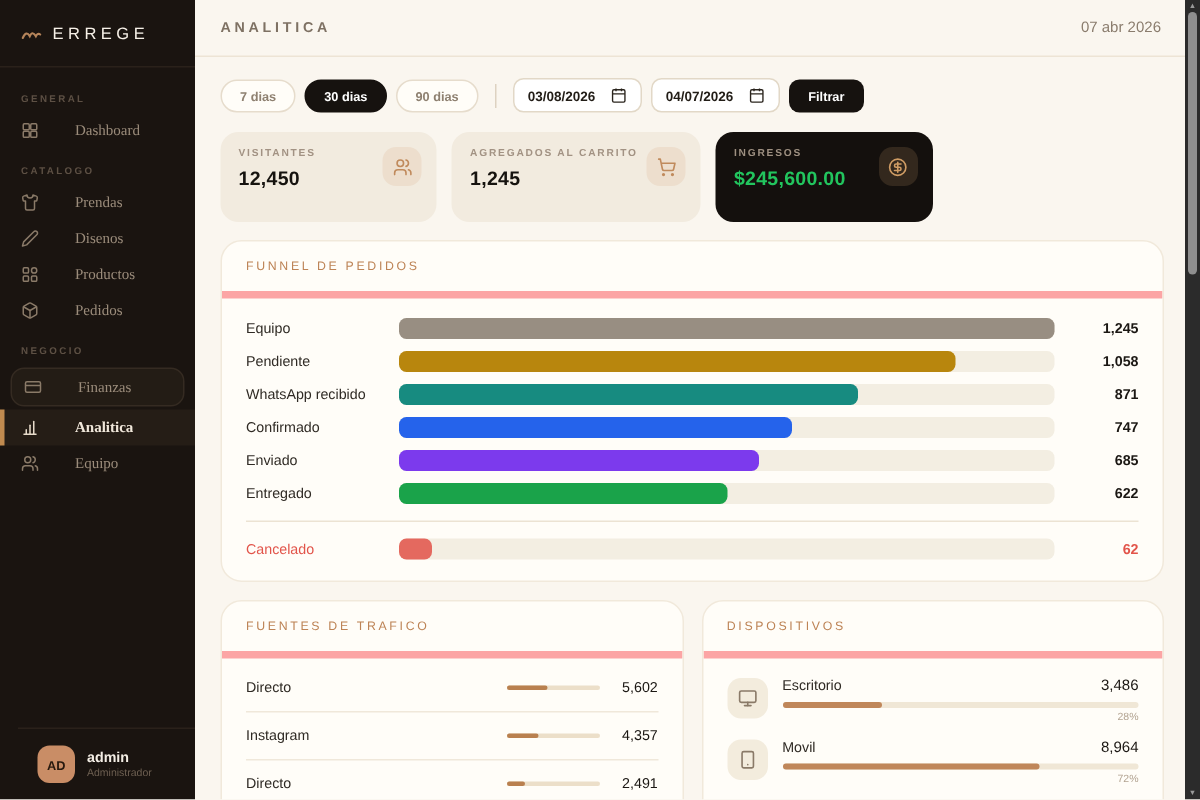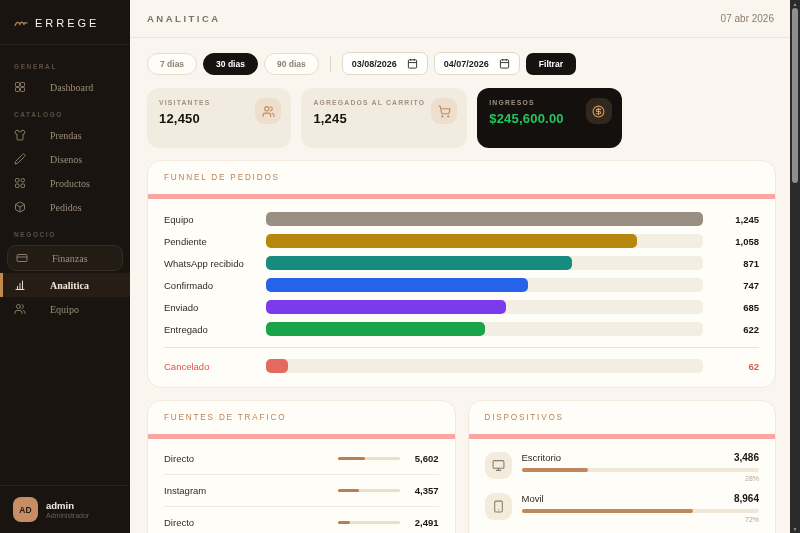--- a/index.html
+++ b/index.html
@@ -12,21 +12,21 @@
   .logo { display:flex; align-items:center; gap:7px; padding:17px 14px 15px; border-bottom:1px solid #2a211a; }
   .logo-icon { color:#b5845a; display:flex; }
   .logo-text { color:#f7f1e8; font-size:11px; font-weight:normal; letter-spacing:3px; }
   .nav { padding-top:6px; }
   .nav-section-label { padding:12px 14px 5px; font-size:6.5px; font-weight:bold; letter-spacing:1.6px; color:#5d5044; }
   .nav-item { display:flex; align-items:center; gap:24px; padding:6px 14px; color:#9b8c7b; font-size:10px; cursor:pointer;font-family:Liberation Serif, serif; }
   .nav-item .nav-ic { display:flex; color:#8a7a68; }
   .nav-item.boxed { margin:2px 7px; padding:6px 8px; border:1px solid #352b22; background:#231c15; border-radius:9px; }
   .nav-item.active { background:#251d16; border-left:3px solid #c08a4f; padding-left:11px; color:#f0e7da; font-weight:bold; }
   .nav-item.active .nav-ic { color:#e8dccb; }
-  .user { position:absolute; bottom:0; left:0; right:0; border-top:1px solid #2a211a; padding:11px 13px; display:flex; align-items:center; gap:8px; }
+  .user { position:absolute; bottom:0; left:12px; right:0; border-top:1px solid #2a211a; padding:11px 13px; display:flex; align-items:center; gap:8px; }
   .avatar { width:25px; height:25px; border-radius:8px; background:#c98d66; color:#27190e; font-size:8.5px; font-weight:bold; display:flex; align-items:center; justify-content:center; }
   .user-name { color:#f3ede4; font-size:9.5px; font-weight:bold; line-height:1.25; }
   .user-role { color:#6d5f51; font-size:7px; }
 
   
   .main { flex:1; height:533px; background:#faf6ef; overflow:hidden; }
   .topbar { height:38px; display:flex; align-items:center; justify-content:space-between; padding:0 26px 0 17px; border-bottom:1px solid #ede4d5; }
   .page-title { font-size:9.5px; font-weight:bold; letter-spacing:2.5px; color:#7e7163; }
   .page-date { font-size:10px; color:#8a7c6d; }
   .content { padding:14px 24px 0 17px; }
@@ -69,28 +69,28 @@
 
   
   .two-col { display:grid; grid-template-columns:1fr 1fr; gap:12px; margin-bottom:12px; }
   .traffic-body { padding:4px 16px 8px; }
   .trow { display:flex; align-items:center; justify-content:space-between; padding:10px 0; border-bottom:1px solid #f0e8da; }
   .trow:last-child { border-bottom:none; }
   .tlabel { font-size:9.5px; color:#2f2a24; }
   .tright { display:flex; align-items:center; gap:9px; }
   .ttrack { width:62px; height:3px; background:#ecdfc9; border-radius:2px; }
   .tfill { height:3px; background:#b9804f; border-radius:2px; }
-  .tvalue { font-size:9.5px; font-weight:700; color:#1b1713; min-width:30px; text-align:right; }
+  .tvalue { font-size:9.5px; font-weight:400; color:#1b1713; min-width:30px; text-align:right; }
   .devices-body { padding:13px 16px 10px; }
   .drow { display:flex; gap:10px; margin-bottom:11px; align-items:flex-start; }
   .dicon { width:27px; height:27px; border-radius:9px; background:#f3ecdd; color:#8a7a68; display:flex; align-items:center; justify-content:center; flex:none; }
   .dmain { flex:1; }
   .dtop { display:flex; justify-content:space-between; align-items:flex-start; }
   .dlabel { font-size:9.5px; color:#2f2a24; }
-  .dvalue { font-size:10px; font-weight:700; color:#1b1713; }
+  .dvalue { font-size:10px; font-weight:400; color:#1b1713; }
   .dbar { margin-top:5px; height:4px; background:#f0e7d6; border-radius:2px; }
   .dfill { height:4px; background:#c0875a; border-radius:2px; }
   .dpct { text-align:right; font-size:7px; color:#b3a492; margin-top:3px; }
 
   
   .scrollbar { position:absolute; top:0; right:0; width:10px; height:533px; background:#2b2b2b; z-index:10; }
   .sb-arrow { position:absolute; left:0; width:10px; text-align:center; color:#9a9a9a; font-size:5px; line-height:6px; }
   .sb-arrow.up { top:1px; }
   .sb-arrow.down { bottom:1px; }
   .sb-thumb { position:absolute; top:8px; left:2px; width:6px; height:175px; background:#8f8f8f; border-radius:3px; }

